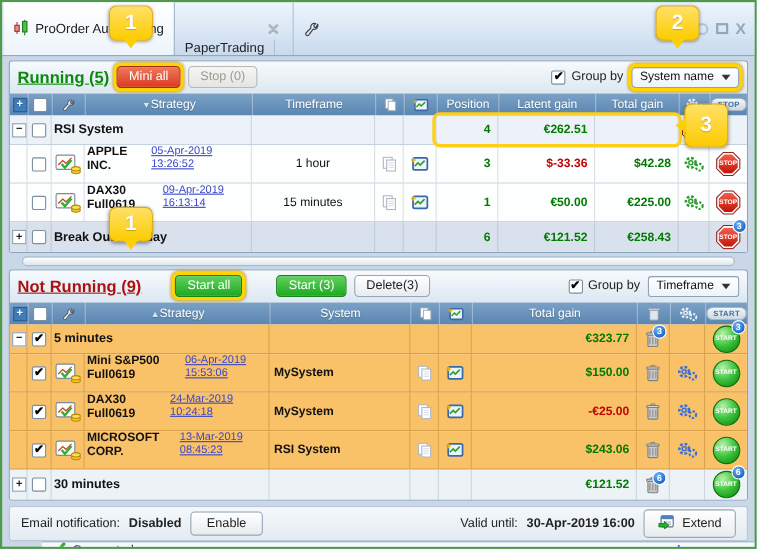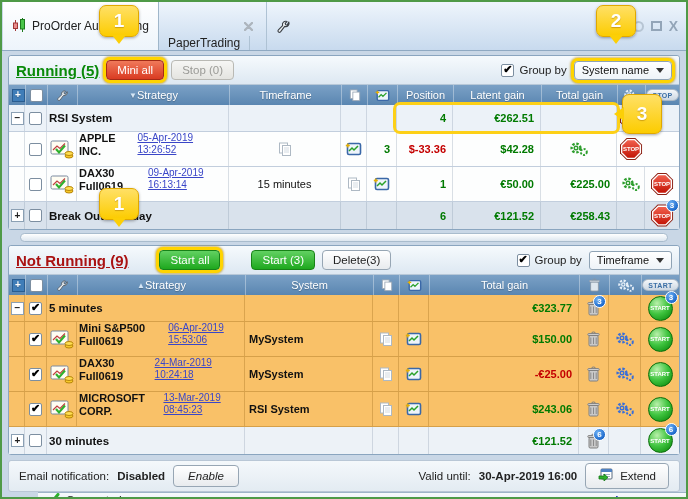--- a/index.html
+++ b/index.html
@@ -237,20 +237,21 @@
               <polyline points="3,10 7,6 10,8.5 15,3.5" fill="none" stroke="#c04040" stroke-width="1.2"></polyline>
               <path d="M6 9 l3 3.5 6-7" fill="none" stroke="#2db02d" stroke-width="2.1"></path>
               <ellipse cx="19" cy="16" rx="4" ry="2" fill="#f7c928" stroke="#b8860b"></ellipse>
               <ellipse cx="19" cy="13.5" rx="4" ry="2" fill="#ffdf52" stroke="#b8860b"></ellipse>
             </svg>
         </div>
         <div class="td strat">
           <span class="nm">APPLE INC.</span>
           <a href="#">05-Apr-2019 13:26:52</a>
         </div>
+        <div class="td center tf">1 hour</div>
         <div class="td center">
           <svg width="14" height="15" viewBox="0 0 14 15">
               <rect x="1.5" y="1" width="8" height="10" fill="#fff" stroke="#aeb9c4"></rect>
               <rect x="4.5" y="3.5" width="8" height="10" fill="#fff" stroke="#aeb9c4"></rect>
               <path d="M6 6h5 M6 8h5 M6 10h5" stroke="#d3dbe2"></path>
             </svg>
         </div>
         <div class="td center">
           <svg width="17" height="14" viewBox="0 0 17 14">
               <rect x="2.5" y="1.5" width="13" height="11" rx="1.5" fill="#eef4fb" stroke="#3a68a8" stroke-width="1.6"></rect>
@@ -668,21 +669,21 @@
               </span>
             <span class="cbadge">6</span>
           </span>
         </div>
       </div>
     </div>
 
     <div class="footerbar">
       <span>Email notification:</span>
       <span class="bold">Disabled</span>
-      <button class="btn btn-plain" style="padding:3px 14px;font-style:italic;">Enable</button>
+      <button class="btn btn-plain" style="padding:3px 14px;">Enable</button>
       <span class="spacer"></span>
       <span>Valid until:</span>
       <span class="bold">30-Apr-2019 16:00</span>
       <button class="btn btn-plain" style="display:flex;align-items:center;gap:6px;padding:3px 12px;">
         <span>
           <svg width="16" height="14" viewBox="0 0 16 14">
               <rect x="3" y="2" width="11" height="10" rx="1" fill="#fff" stroke="#5b6c80"></rect>
               <rect x="3" y="2" width="11" height="3" fill="#4f81c2"></rect>
               <path d="M5 7.5h7 M5 9.5h7" stroke="#9fb0c2"></path>
               <path d="M1 9 h5 v-2 l4 3.5 -4 3.5 v-2 h-5 z" fill="#2db02d" stroke="#157a15" stroke-width="0.8"></path>

